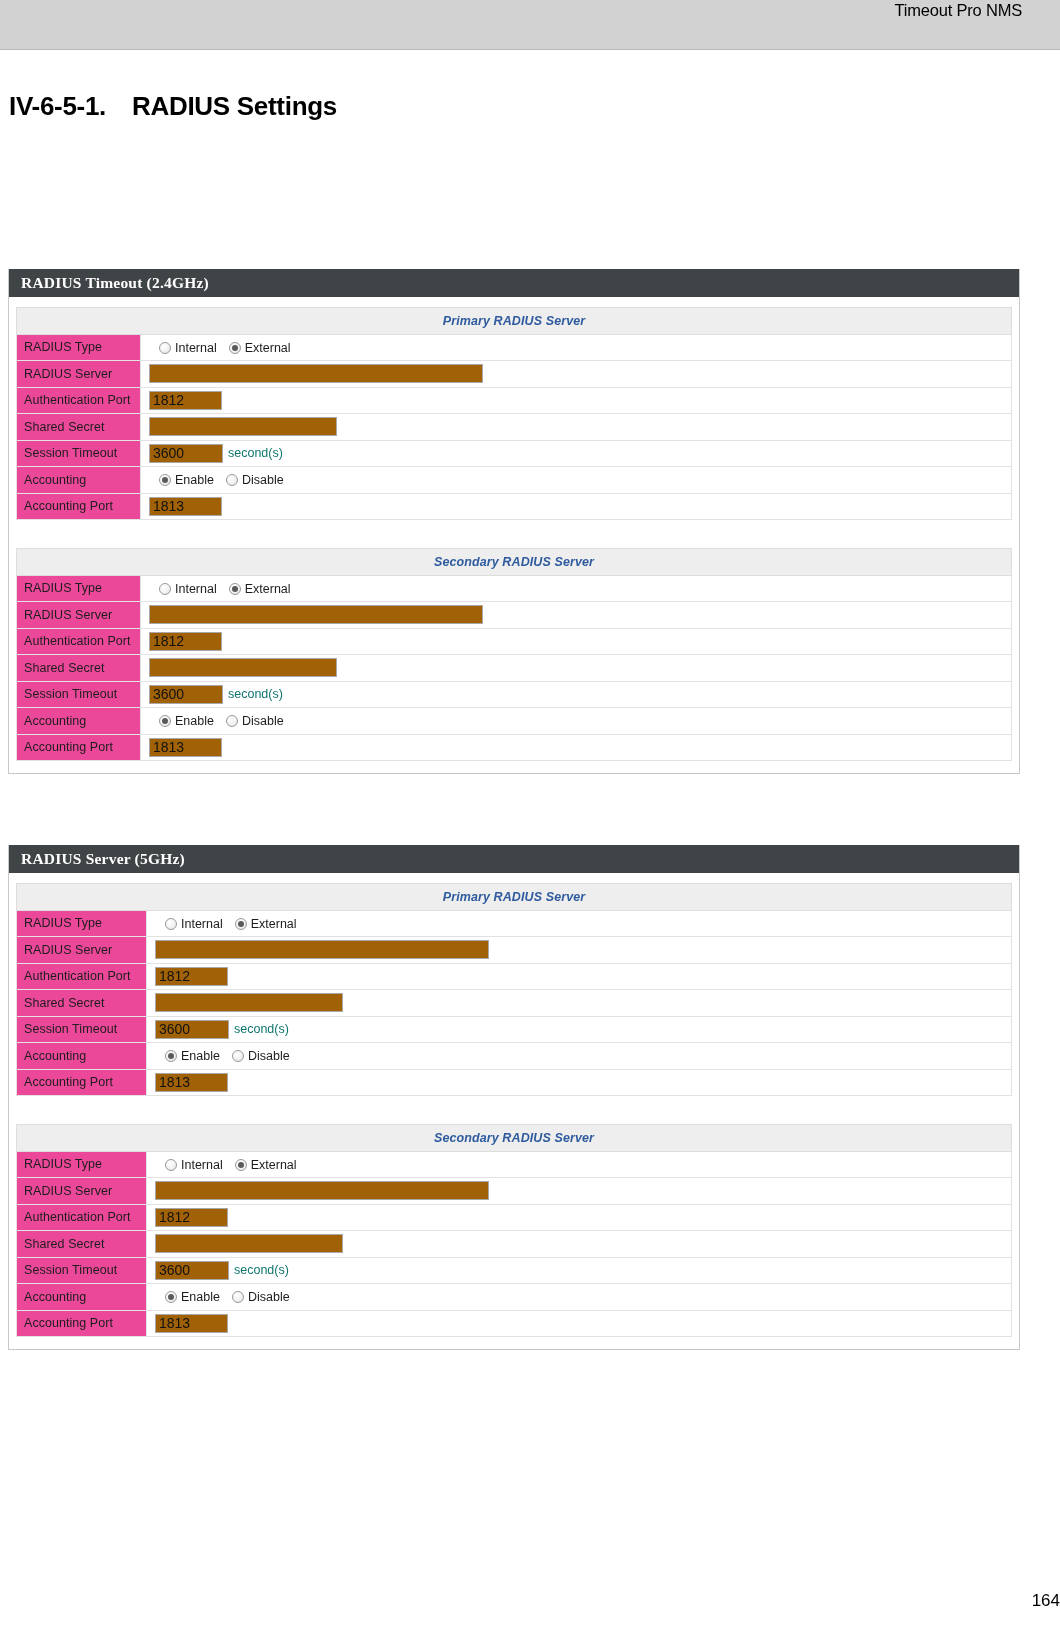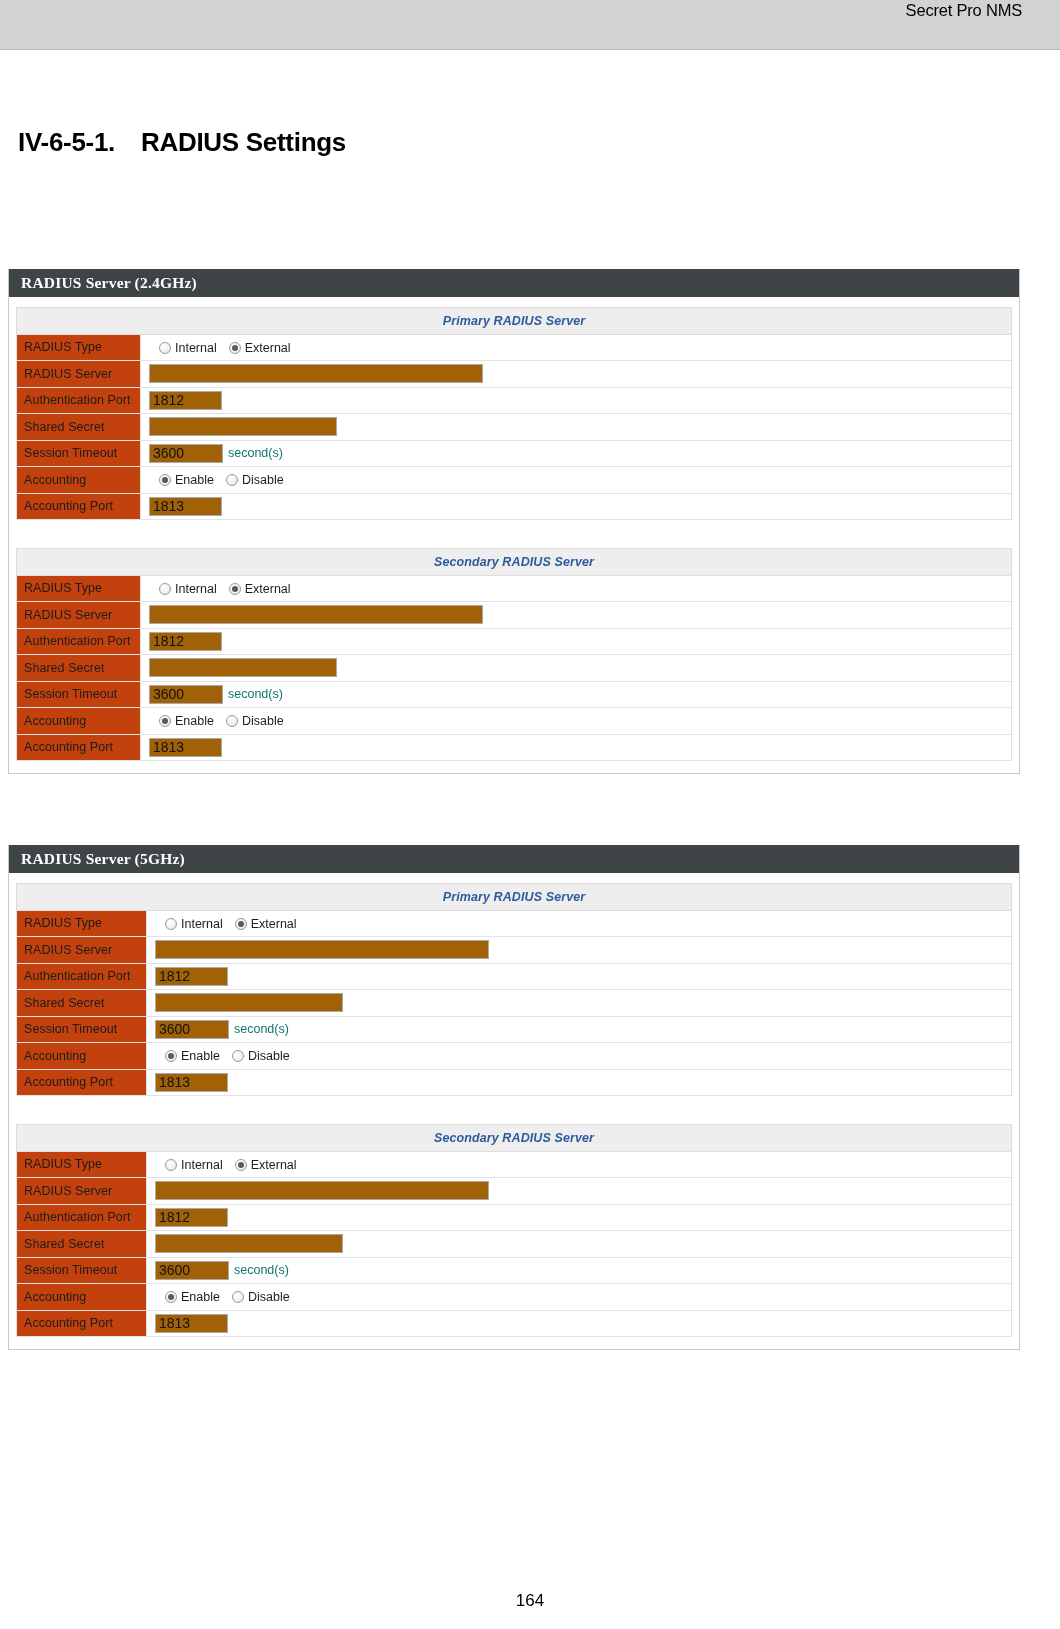--- a/index.html
+++ b/index.html
@@ -35,23 +35,22 @@
     color: #000000;
     font-family: "Liberation Sans", sans-serif;
     letter-spacing: -0.2px;
     white-space: nowrap;
   }
 
   
   .doc {
     position: absolute;
     top: 50px;
-    left: 16px;
+    left: 7px;
     width: 968px;
-    margin-top: 36px;
   }
 
   .section-heading {
     margin: 41px 0 0 0;
     padding: 0 0 0 2px;
     font-size: 26px;
     font-weight: bold;
     color: #000;
     letter-spacing: -0.3px;
     white-space: nowrap;
@@ -116,21 +115,21 @@
     letter-spacing: 0.1px;
     font-style: italic;
   }
 
   td.lbl {
     border: 1px solid #e2e2e2;
     padding: 0 0 0 7px;
     white-space: nowrap;
     font-size: 12.5px;
     color: #1d1d1d;
-    background: #c2410c;
+    background: #ec4899;
     vertical-align: middle;
     letter-spacing: 0.05px;
   }
   td.val {
     border: 1px solid #e2e2e2;
     padding: 0 0 0 8px;
     background: #ffffff;
     vertical-align: middle;
   }
 
@@ -201,42 +200,42 @@
     color: #1d1d1d;
     text-align: center;
   }
 
   
   .page-number {
     position: absolute;
     bottom: 18px;
     left: 0;
     width: 1060px;
-    text-align: center;
+    text-align: right;
     font-size: 17px;
     color: #000;
   }
 </style>
 </head>
 <body>
 
 <div class="page-header">
-  <div class="page-header-title">Secret Pro NMS</div>
+  <div class="page-header-title">Timeout Pro NMS</div>
 </div>
 
 <div class="doc">
   <div class="section-heading">
     <span class="num">IV-6-5-1.</span><span class="gap"></span><span>RADIUS Settings</span>
   </div>
 </div>
 
 <div id="panel-host">
     <div class="panel-wrap" style="top:269px">
       <div class="panel">
-        <div class="panel-titlebar">RADIUS Server (2.4GHz)</div>
+        <div class="panel-titlebar">RADIUS Timeout (2.4GHz)</div>
         <div class="panel-inner">
           <table class="radius-table">
             <colgroup>
               <col style="width:124px">
               <col>
             </colgroup>
             <tbody>
               <tr class="grp-head">
                 <td colspan="2">Primary RADIUS Server</td>
               </tr>

